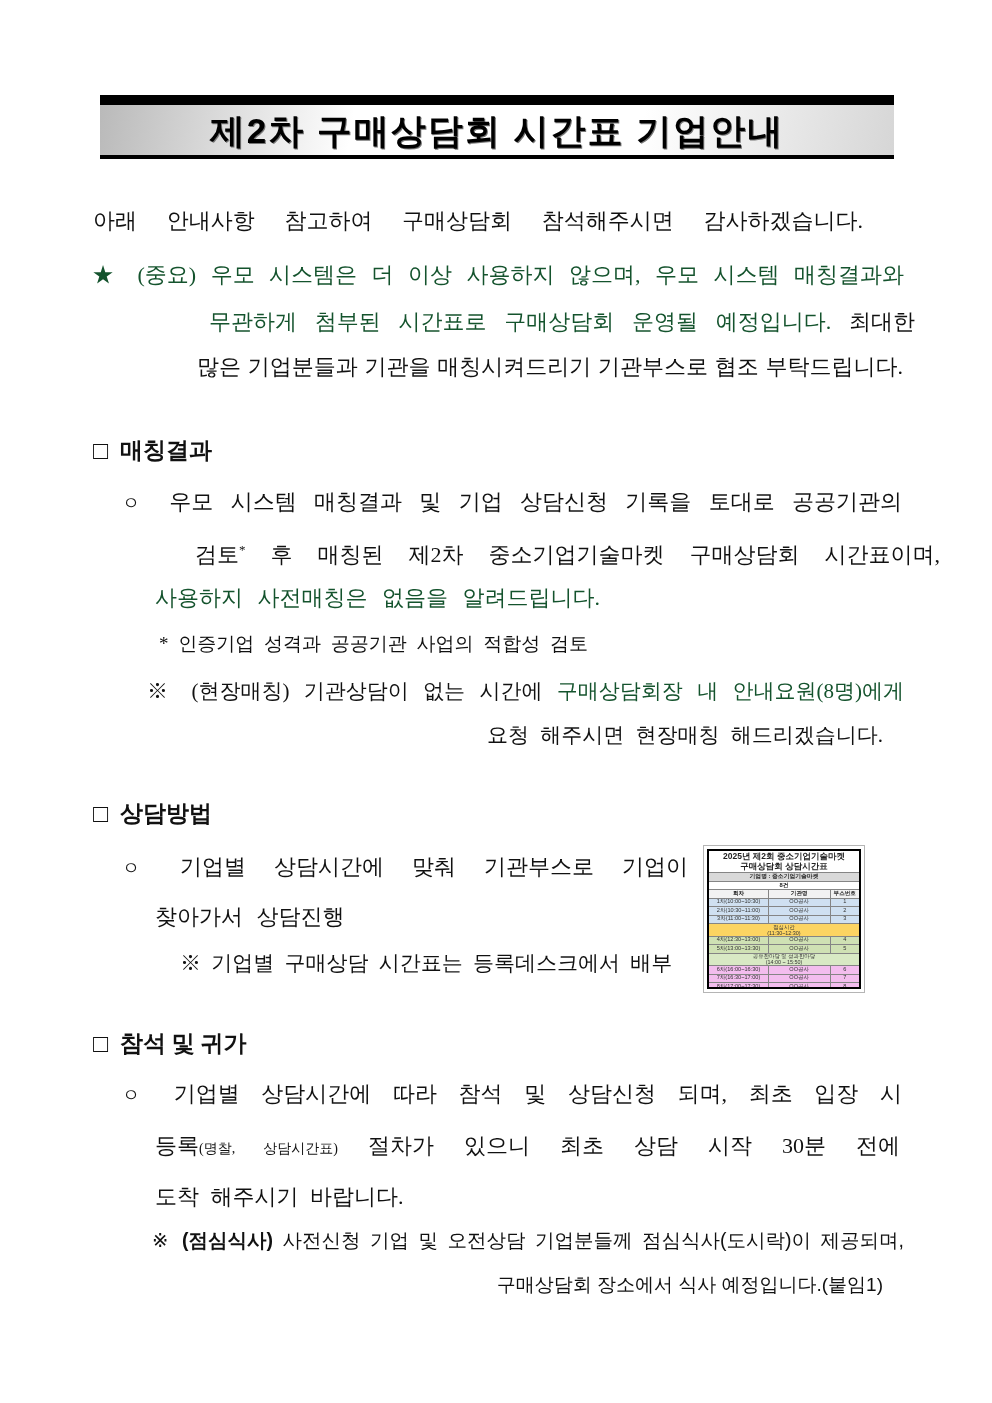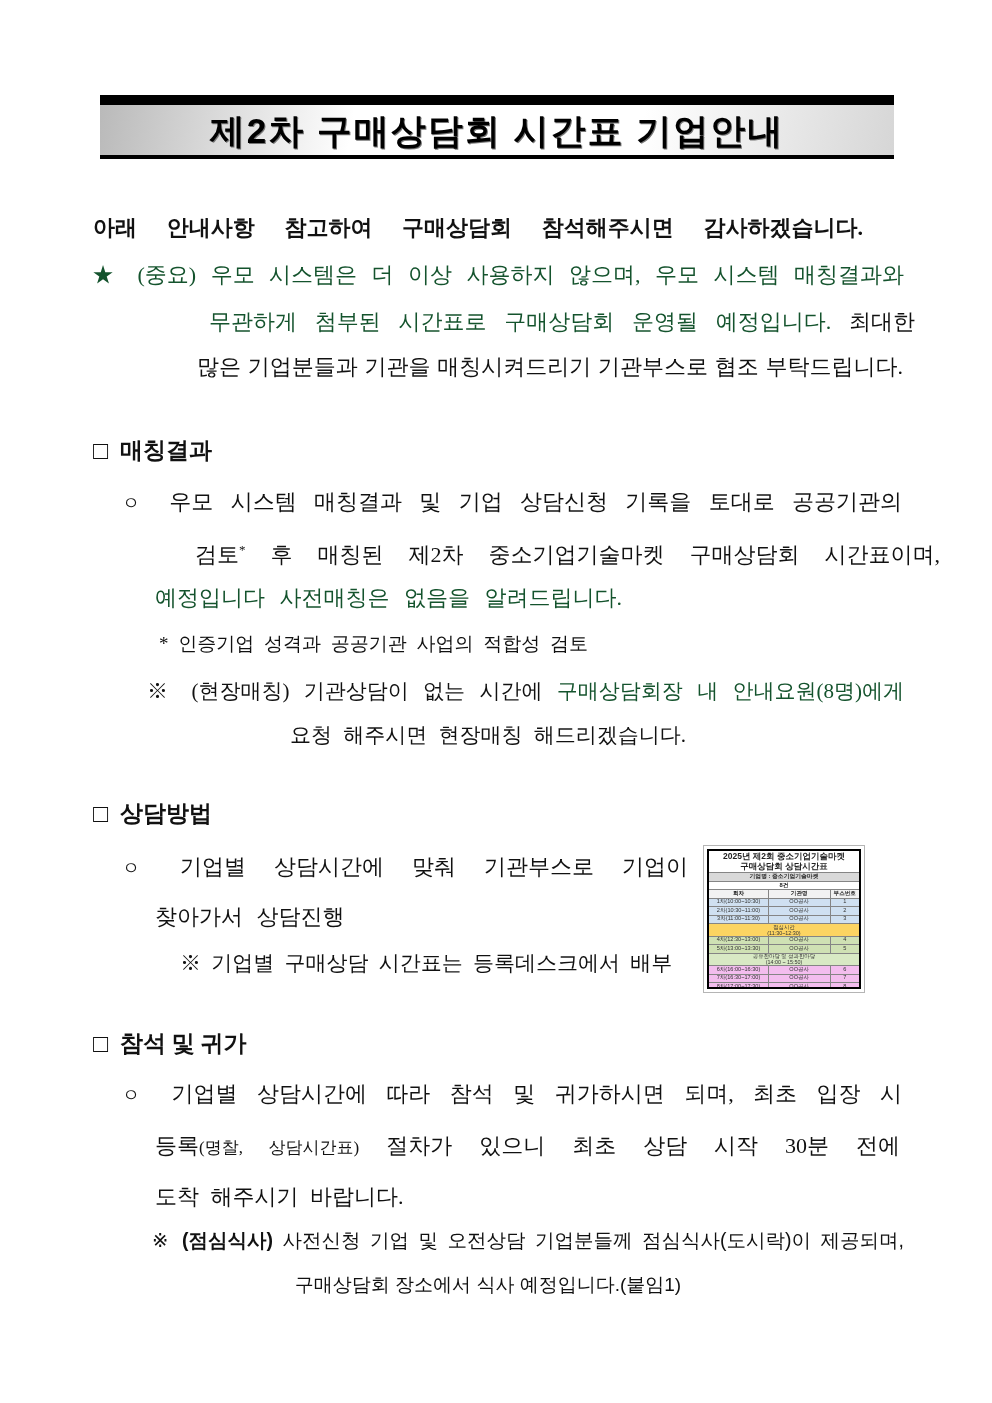--- a/index.html
+++ b/index.html
@@ -1,37 +1,37 @@
 <!DOCTYPE html>
 <html><head>
 <meta charset="utf-8">
 <style>
   html,body{margin:0;padding:0;background:#ffffff;}
   body{width:992px;height:1403px;position:relative;font-family:"Liberation Serif","DejaVu Serif",serif;color:#111;}
   .abs{position:absolute;}
   .line{font-size:22px;line-height:27px;white-space:nowrap;}
   .just{text-align:justify;text-align-last:justify;white-space:normal;}
   .red{color:#14532d;}
-  .center{text-align:center;}
+  .center{text-align:right;}
 
   
   .banner{left:100px;top:95px;width:794px;height:64px;background:linear-gradient(100deg,#b9b9b9 0%,#ffffff 32%,#ffffff 68%,#d6d6d6 100%);}
   .banner .bar-top{position:absolute;left:0;top:0;width:100%;height:10px;background:#000;}
   .banner .bar-bottom{position:absolute;left:0;bottom:0;width:100%;height:4px;background:#000;}
   .banner .t{position:absolute;left:0;top:13px;width:100%;text-align:center;font-family:"Liberation Sans","DejaVu Sans",sans-serif;font-weight:bold;font-size:35px;letter-spacing:2px;color:#000;text-shadow:1px 1px 0 #777;}
 
   
   .heading{font-size:23px;font-weight:bold;line-height:28px;white-space:nowrap;}
   .heading .chk{font-weight:normal;font-size:25px;margin-right:12px;vertical-align:-1px;}
 
   .bullet{font-size:18px;margin-right:12px;}
   .fn{font-size:19px;line-height:23px;color:#111;}
   .note{font-size:21px;line-height:25px;}
   sup.star{font-size:13px;vertical-align:8px;}
-  .small-paren{font-size:17px;}
+  .small-paren{font-size:14px;}
   .gothic{font-family:"Liberation Sans","DejaVu Sans",sans-serif;}
 
   
   .tbl-img{left:703px;top:845px;width:162px;height:148px;border:1px solid #b5b5b5;background:#fff;box-sizing:border-box;padding:3px;overflow:hidden;}
   .sched{border:2px solid #000;box-sizing:border-box;width:100%;height:100%;font-family:"Liberation Sans","DejaVu Sans",sans-serif;color:#333;overflow:hidden;}
   .t-title{text-align:center;font-weight:bold;font-size:8.5px;line-height:9.5px;color:#222;padding:1px 0;}
   .t-row{display:flex;border-top:1px solid #858585;box-sizing:border-box;height:8.5px;align-items:stretch;}
   .t-row>div{display:flex;align-items:center;justify-content:center;font-size:5.6px;line-height:1;box-sizing:border-box;}
   .c1{width:40%;border-right:1px solid #858585;}
   .c2{width:41%;border-right:1px solid #858585;}
@@ -50,21 +50,21 @@
 </style>
 </head>
 <body>
 
 <div class="abs banner">
   <div class="bar-top"></div>
   <div class="t">제2차 구매상담회 시간표 기업안내</div>
   <div class="bar-bottom"></div>
 </div>
 
-<div class="abs line just" style="left:93px;top:214px;width:770px;font-weight:bold;">아래 안내사항 참고하여 구매상담회 참석해주시면 감사하겠습니다.</div>
+<div class="abs line just" style="left:93px;top:207px;width:770px;">아래 안내사항 참고하여 구매상담회 참석해주시면 감사하겠습니다.</div>
 
 <div class="abs line just red" style="left:92px;top:261px;width:812px;">
   <span>★</span>
   <span>(중요) 우모 시스템은 더 이상 사용하지 않으며, 우모 시스템 매칭결과와</span>
 </div>
 <div class="abs line just" style="left:197px;top:308px;width:706px;margin-left:12px;">
   <span class="red">무관하게 첨부된 시간표로 구매상담회 운영될 예정입니다.</span>
   <span>최대한</span>
 </div>
 <div class="abs line just" style="left:197px;top:353px;width:706px;">많은 기업분들과 기관을 매칭시켜드리기 기관부스로 협조 부탁드립니다.</div>
@@ -73,21 +73,21 @@
   <span class="chk">□</span><span>매칭결과</span>
 </div>
 <div class="abs line just" style="left:122px;top:488px;width:780px;">
   <span class="bullet">ㅇ</span>
   <span>우모 시스템 매칭결과 및 기업 상담신청 기록을 토대로 공공기관의</span>
 </div>
 <div class="abs line just" style="left:155px;top:536px;width:745px;margin-left:40px;">
   <span>검토</span><sup class="star">*</sup>
   <span>후 매칭된 제2차 중소기업기술마켓 구매상담회 시간표이며,</span>
 </div>
-<div class="abs line red" style="left:155px;top:584px;word-spacing:9px;">예정입니다 사전매칭은 없음을 알려드립니다.</div>
+<div class="abs line red" style="left:155px;top:584px;word-spacing:9px;">사용하지 사전매칭은 없음을 알려드립니다.</div>
 <div class="abs fn" style="left:159px;top:632px;word-spacing:5px;">* 인증기업 성격과 공공기관 사업의 적합성 검토</div>
 <div class="abs note just" style="left:147px;top:679px;width:757px;">
   <span>※</span>
   <span>(현장매칭) 기관상담이 없는 시간에</span>
   <span class="red">구매상담회장 내 안내요원(8명)에게</span>
 </div>
 <div class="abs note center" style="left:93px;top:723px;width:790px;word-spacing:6px;">요청 해주시면 현장매칭 해드리겠습니다.</div>
 
 <div class="abs heading" style="left:93px;top:800px;">
   <span class="chk">□</span><span>상담방법</span>
@@ -161,21 +161,21 @@
       <div class="c3">8</div>
     </div>
   </div>
 </div>
 
 <div class="abs heading" style="left:93px;top:1030px;">
   <span class="chk">□</span><span>참석 및 귀가</span>
 </div>
 <div class="abs line just" style="left:122px;top:1080px;width:780px;">
   <span class="bullet">ㅇ</span>
-  <span>기업별 상담시간에 따라 참석 및 귀가하시면 되며, 최초 입장 시</span>
+  <span>기업별 상담시간에 따라 참석 및 상담신청 되며, 최초 입장 시</span>
 </div>
 <div class="abs line just" style="left:155px;top:1132px;width:745px;">
   <span>등록</span><span class="small-paren">(명찰, 상담시간표)</span>
   <span>절차가 있으니 최초 상담 시작 30분 전에</span>
 </div>
 <div class="abs line" style="left:155px;top:1183px;word-spacing:6px;">도착 해주시기 바랍니다.</div>
 <div class="abs gothic just" style="left:152px;top:1228px;width:752px;font-size:19.5px;line-height:24px;">
   <span>※</span>
   <b>(점심식사)</b>
   <span>사전신청 기업 및 오전상담 기업분들께 점심식사(도시락)이 제공되며,</span>

